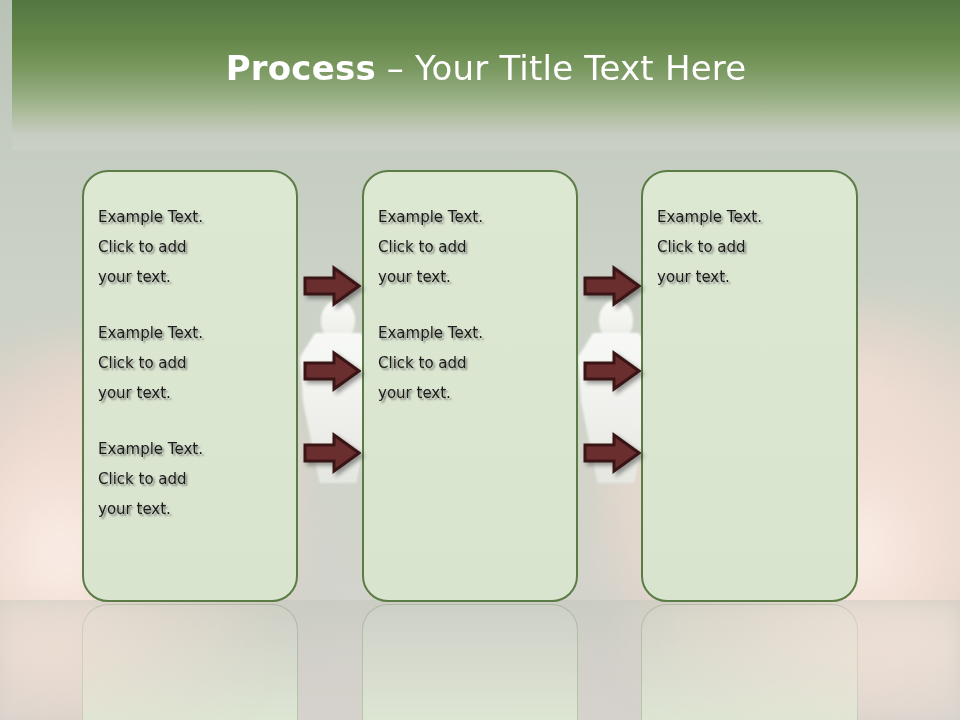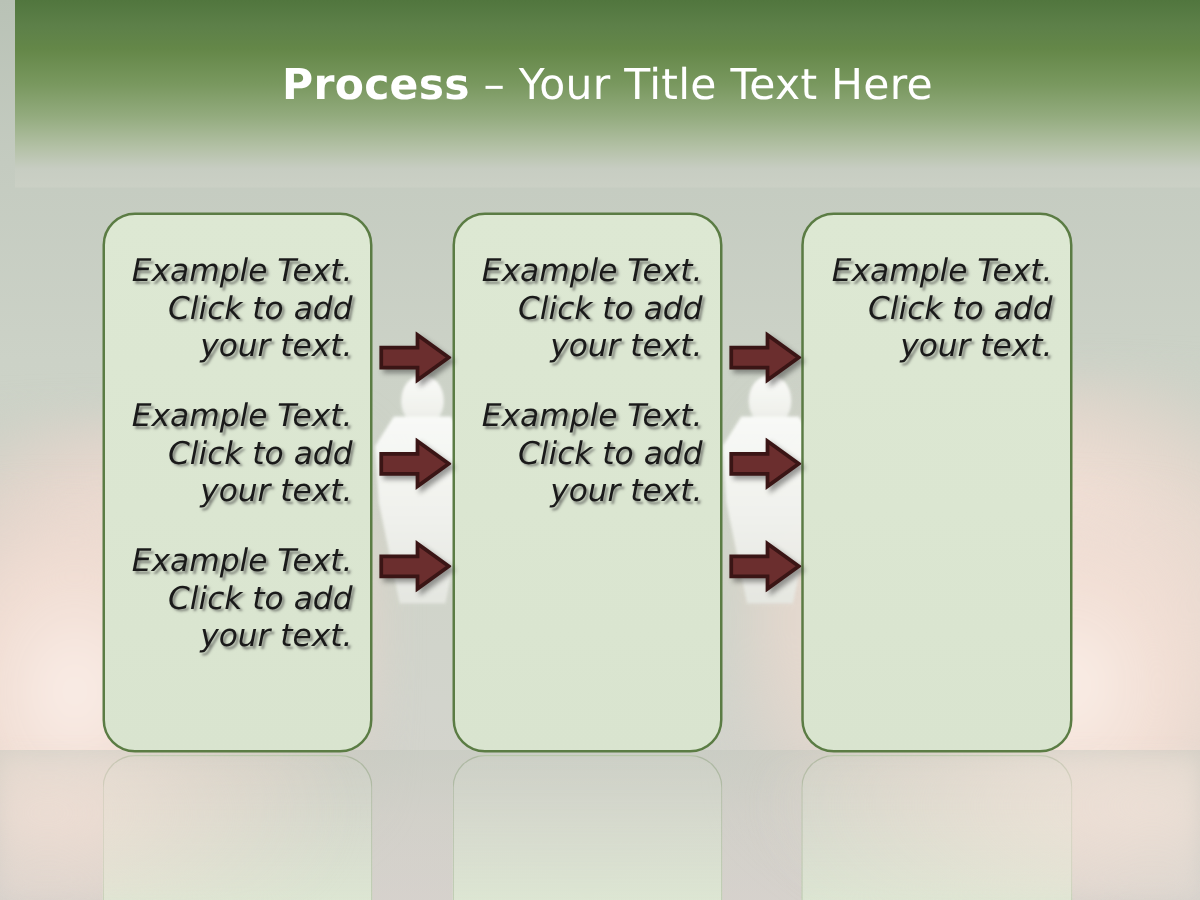--- a/index.html
+++ b/index.html
@@ -157,24 +157,23 @@
   #col1 { left: 82px;  width: 216px; }
   #col2 { left: 362px; width: 216px; }
   #col3 { left: 641px; width: 217px; }
 
   .col-inner {
     position: absolute;
     left: 14px; right: 14px;
     top: 30px;
   }
   .block {
-    text-align: right;
+    text-align: left;
     color: #1a1a1a;
-    font-style: italic;
-    font-size: 25px;
+    font-size: 15px;
     line-height: 30px;
     text-shadow: 2px 2px 2px rgba(60,60,60,0.55);
     margin-bottom: 26px;
   }
   .block:last-child { margin-bottom: 0; }
 
   
   .arrow {
     position: absolute;
     width: 58px;

